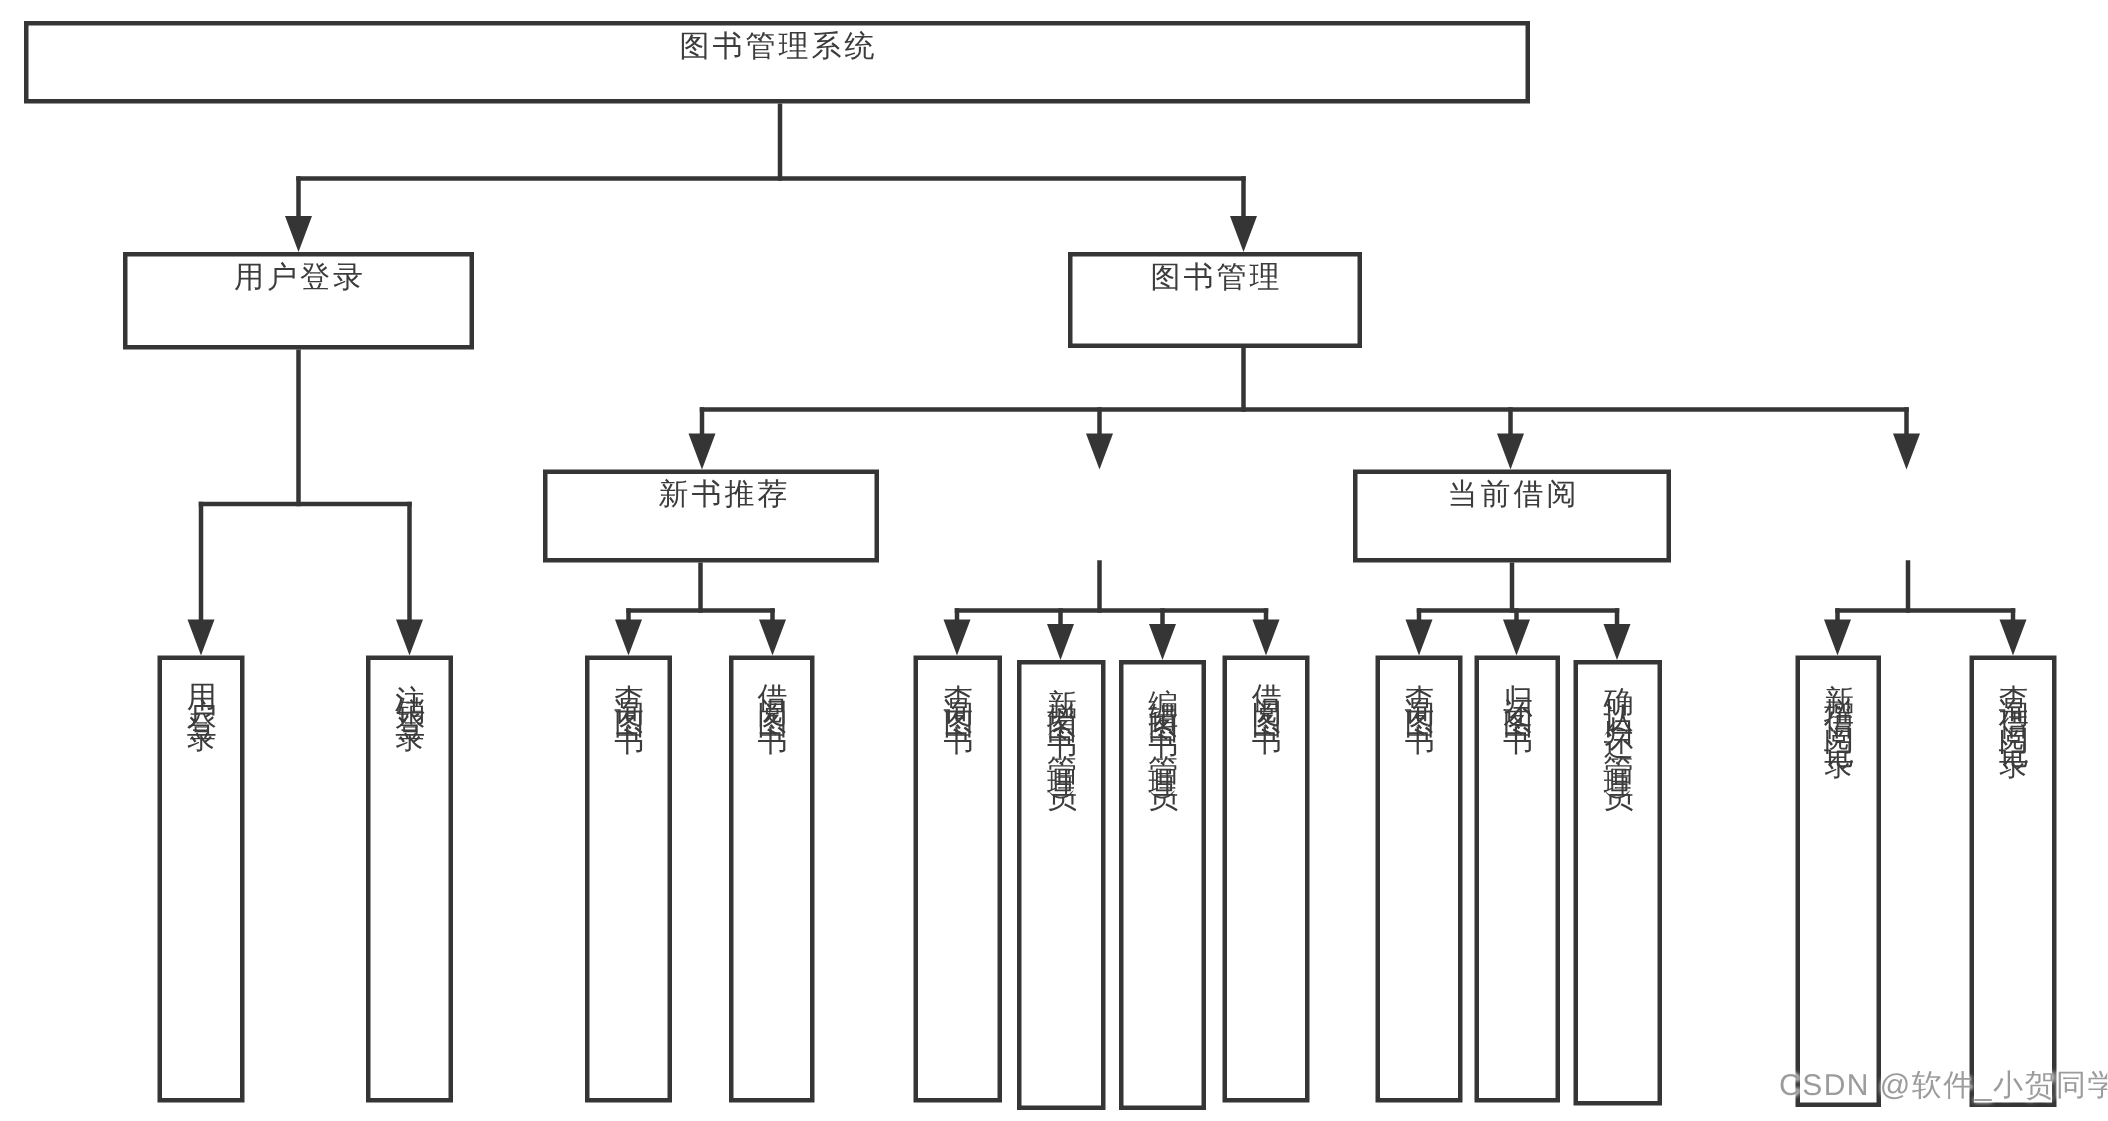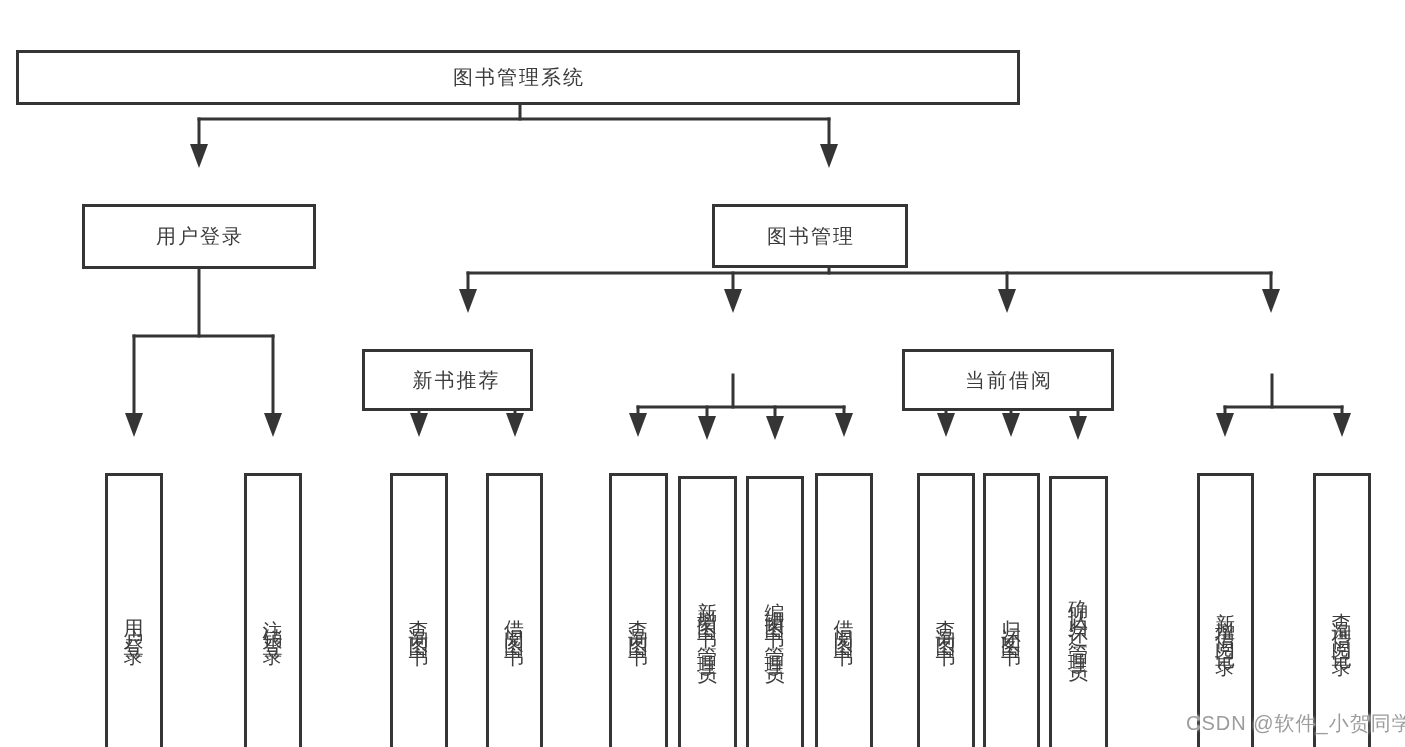--- a/index.html
+++ b/index.html
@@ -16,25 +16,23 @@
     left: 0; top: 0;
     width: 1405px; height: 747px;
     pointer-events: none;
   }
   .node {
     position: absolute;
     box-sizing: border-box;
     background: #ffffff;
     border: 3px solid #353535;
     display: flex;
-    align-items: center;
     justify-content: center;
     color: #3c3c3c;
     z-index: 2;
-    margin-top: 36px;
   }
   .node.h {
     font-size: 20px;
     letter-spacing: 2px;
     text-indent: 2px;
     white-space: nowrap;
   }
   .node.v span {
     writing-mode: vertical-rl;
     text-orientation: mixed;
@@ -120,21 +118,21 @@
     <span>图书管理系统</span>
   </div>
 
   <div class="node h" style="left:82px; top:168px; width:234px; height:65px;">
     <span>用户登录</span>
   </div>
   <div class="node h" style="left:712px; top:168px; width:196px; height:64px;">
     <span>图书管理</span>
   </div>
 
-  <div class="node h" style="left:362px; top:313px; width:171px; height:62px;padding-left:16px;">
+  <div class="node h" style="left:362px; top:313px; width:224px; height:62px;padding-left:16px;">
     <span>新书推荐</span>
   </div>
   <div class="node h" style="left:902px; top:313px; width:212px; height:62px;">
     <span>当前借阅</span>
   </div>
 
   <div class="node v" style="left:105px; top:437px; width:58px; height:298px;">
     <span>用户登录</span>
   </div>
   <div class="node v" style="left:244px; top:437px; width:58px; height:298px;">

